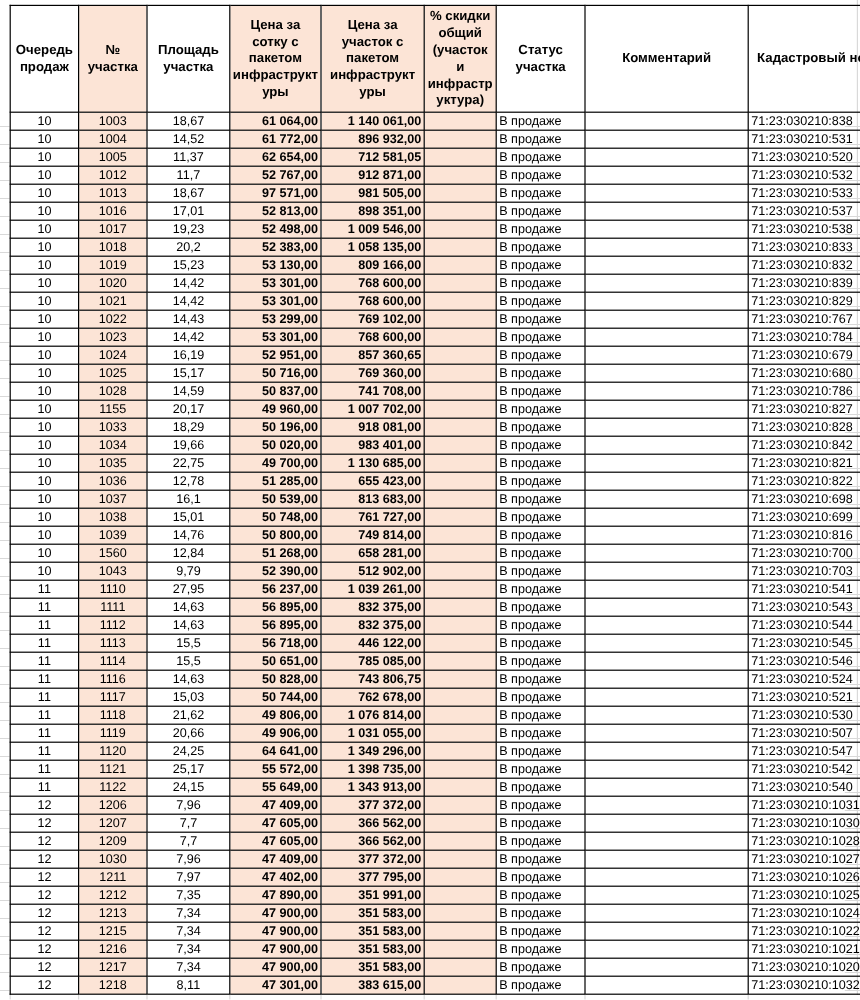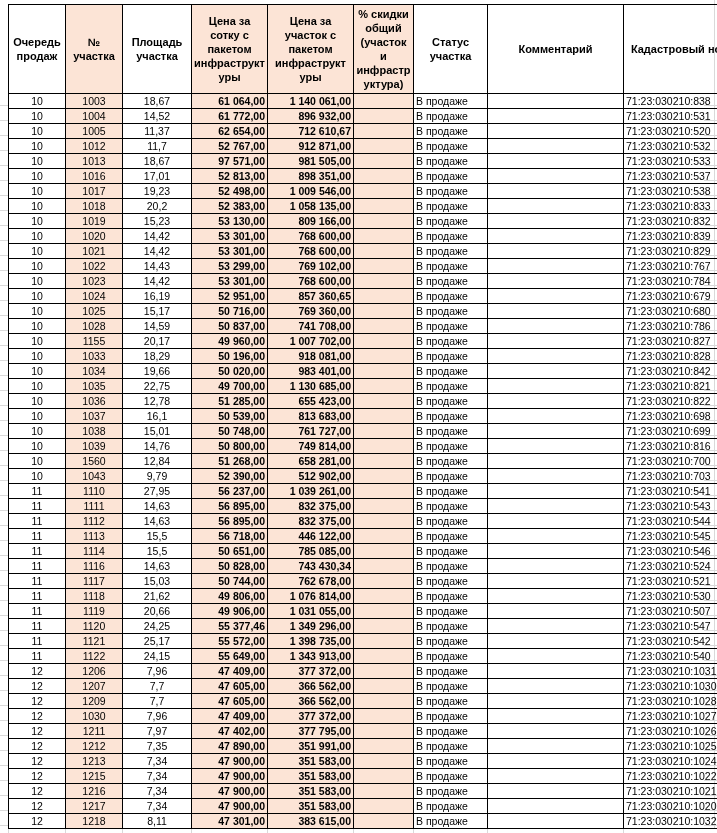--- a/index.html
+++ b/index.html
@@ -130,21 +130,21 @@
           <td class="c5 w5 peach"></td>
           <td class="c6 w6">В продаже</td>
           <td class="c7 w7"></td>
           <td class="c8 w8">71:23:030210:531</td>
         </tr>
         <tr>
           <td class="c0 w0">10</td>
           <td class="c1 w1 peach">1005</td>
           <td class="c2 w2">11,37</td>
           <td class="c3 w3 peach">62 654,00</td>
-          <td class="c4 w4 peach">712 610,67</td>
+          <td class="c4 w4 peach">712 581,05</td>
           <td class="c5 w5 peach"></td>
           <td class="c6 w6">В продаже</td>
           <td class="c7 w7"></td>
           <td class="c8 w8">71:23:030210:520</td>
         </tr>
         <tr>
           <td class="c0 w0">10</td>
           <td class="c1 w1 peach">1012</td>
           <td class="c2 w2">11,7</td>
           <td class="c3 w3 peach">52 767,00</td>
@@ -449,21 +449,21 @@
           <td class="c5 w5 peach"></td>
           <td class="c6 w6">В продаже</td>
           <td class="c7 w7"></td>
           <td class="c8 w8">71:23:030210:546</td>
         </tr>
         <tr>
           <td class="c0 w0">11</td>
           <td class="c1 w1 peach">1116</td>
           <td class="c2 w2">14,63</td>
           <td class="c3 w3 peach">50 828,00</td>
-          <td class="c4 w4 peach">743 430,34</td>
+          <td class="c4 w4 peach">743 806,75</td>
           <td class="c5 w5 peach"></td>
           <td class="c6 w6">В продаже</td>
           <td class="c7 w7"></td>
           <td class="c8 w8">71:23:030210:524</td>
         </tr>
         <tr>
           <td class="c0 w0">11</td>
           <td class="c1 w1 peach">1117</td>
           <td class="c2 w2">15,03</td>
           <td class="c3 w3 peach">50 744,00</td>
@@ -492,21 +492,21 @@
           <td class="c4 w4 peach">1 031 055,00</td>
           <td class="c5 w5 peach"></td>
           <td class="c6 w6">В продаже</td>
           <td class="c7 w7"></td>
           <td class="c8 w8">71:23:030210:507</td>
         </tr>
         <tr>
           <td class="c0 w0">11</td>
           <td class="c1 w1 peach">1120</td>
           <td class="c2 w2">24,25</td>
-          <td class="c3 w3 peach">55 377,46</td>
+          <td class="c3 w3 peach">64 641,00</td>
           <td class="c4 w4 peach">1 349 296,00</td>
           <td class="c5 w5 peach"></td>
           <td class="c6 w6">В продаже</td>
           <td class="c7 w7"></td>
           <td class="c8 w8">71:23:030210:547</td>
         </tr>
         <tr>
           <td class="c0 w0">11</td>
           <td class="c1 w1 peach">1121</td>
           <td class="c2 w2">25,17</td>

